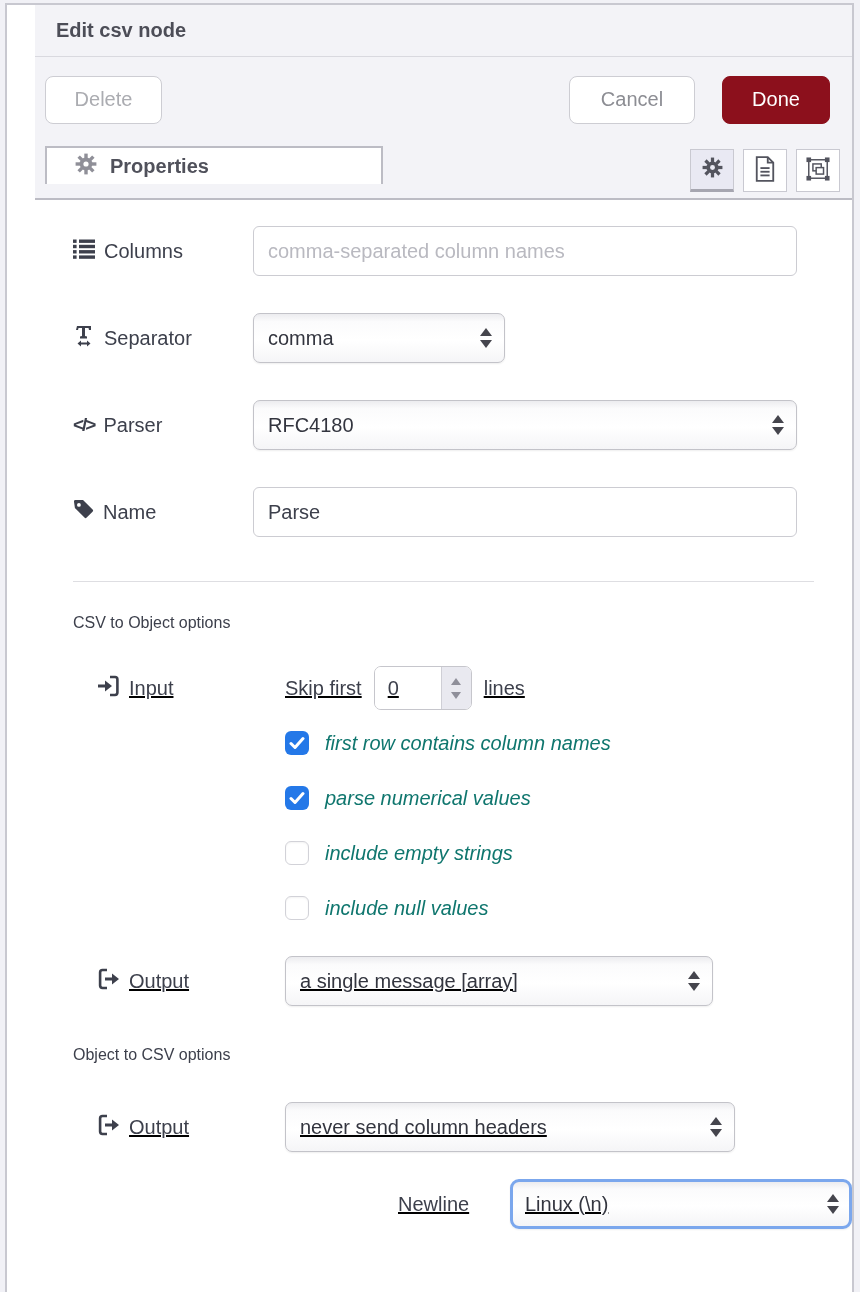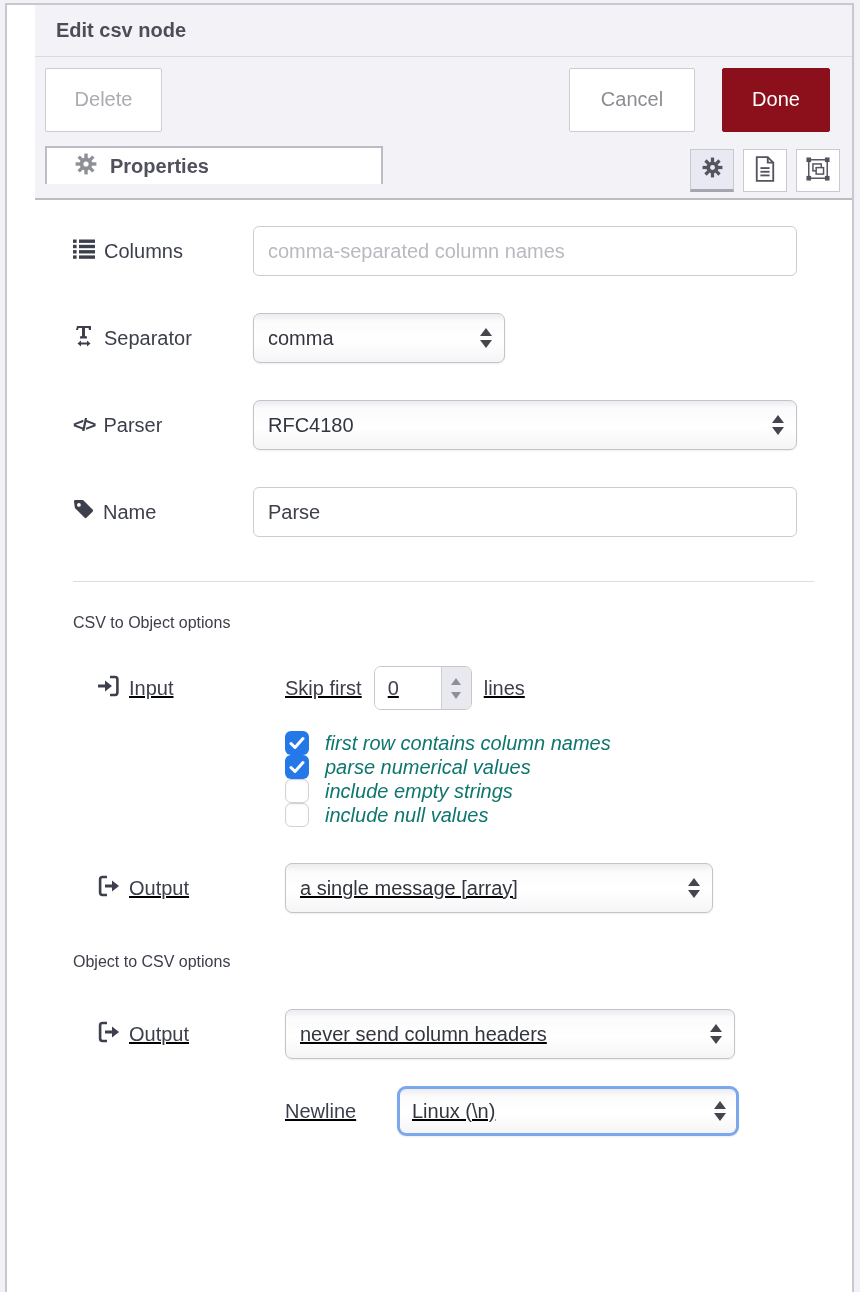--- a/index.html
+++ b/index.html
@@ -16,21 +16,21 @@
   .dialog{position:absolute;top:3px;left:5px;right:6px;bottom:0;
     border:2px solid #c8c8d0;border-bottom:none;background:#fff;
     display:flex;flex-direction:column;padding-left:28px;}
   
   .hdr{height:52px;background:#f3f3f7;border-bottom:1px solid #d9d9df;
     display:flex;align-items:center;padding-left:21px;flex:none;}
   .hdr-title{font-size:20px;font-weight:bold;color:#4c4d57;}
   
   .toolbar{height:85px;background:#f3f3f7;display:flex;align-items:center;
     padding:0 22px 0 10px;flex:none;}
-  .btn{height:64px;border-radius:2px;font-size:20px;display:flex;align-items:center;
+  .btn{height:48px;border-radius:8px;font-size:20px;display:flex;align-items:center;
     justify-content:center;cursor:pointer;user-select:none;}
   .btn-delete{width:117px;background:#fff;border:1px solid #cdcdd3;color:#abacb1;}
   .sp{flex:1;}
   .btn-cancel{width:126px;background:#fff;border:1px solid #cdcdd3;color:#8c8d93;margin-right:27px;}
   .btn-done{width:108px;background:var(--accent-red);border:1px solid var(--accent-red);color:#fff;}
   
   .tabbar{position:relative;height:58px;background:#f3f3f7;flex:none;}
   .tabbar-rule{position:absolute;left:0;right:0;bottom:0;height:2px;background:#bcbcc4;z-index:1;}
   .tab-active{position:absolute;left:10px;top:4px;bottom:16px;width:338px;background:#fff;
     border:2px solid #bcbcc4;border-bottom:none;display:flex;align-items:center;
@@ -75,21 +75,21 @@
   .spinner{display:flex;width:98px;height:44px;border:1px solid #c6c6cc;border-radius:7px;
     overflow:hidden;background:#fff;margin:0 12px;}
   .spinner-value{flex:1;display:flex;align-items:center;padding-left:13px;font-size:20px;
     color:var(--ink);background:#fff;}
   .spinner-btns{width:30px;background:#e9e9f0;border-left:1px solid #cfcfd6;display:flex;
     flex-direction:column;align-items:center;justify-content:center;gap:7px;cursor:pointer;}
   .tri-up-s{width:0;height:0;border-left:5px solid transparent;border-right:5px solid transparent;
     border-bottom:7px solid #8f8f9a;}
   .tri-down-s{width:0;height:0;border-left:5px solid transparent;border-right:5px solid transparent;
     border-top:7px solid #8f8f9a;}
-  .check-row{display:flex;align-items:center;gap:16px;margin-left:250px;height:24px;}
+  .check-row{display:flex;align-items:center;gap:16px;margin-left:250px;margin-top:31px;height:24px;}
   .check-row.after-spin{margin-top:21px;}
   .checkbox{width:24px;height:24px;border-radius:6px;flex:none;cursor:pointer;
     background:#fff;border:1px solid #d2d2d8;box-shadow:inset 0 1px 2px rgba(0,0,0,0.05);
     display:flex;align-items:center;justify-content:center;}
   .checkbox.checked{background:var(--checkbox-blue);border:none;box-shadow:none;}
   .checkbox svg{display:none;}
   .checkbox.checked svg{display:block;}
   .check-label{font-size:20px;color:#0f766e;font-style:italic;}
   .mt-out1{margin-top:36px;}
   .mt-head2{margin-top:40px;}
@@ -339,21 +339,21 @@
         </div>
         <div class="select w-out2">
           <span class="sel-label">never send column headers</span>
           <span class="arrows">
             <span class="tri-up"></span>
               <span class="tri-down"></span>
           </span>
         </div>
       </div>
 
-      <div class="group-row mt-newline" style="margin-left:250px;">
+      <div class="group-row mt-newline" style="margin-left:250px;justify-content:flex-end;">
         <span class="newline-spacer">Newline</span>
         <div class="select focused w-newline" style="margin-left:12px;">
           <span class="sel-label">Linux (\n)</span>
           <span class="arrows">
             <span class="tri-up"></span>
               <span class="tri-down"></span>
           </span>
         </div>
       </div>
 

